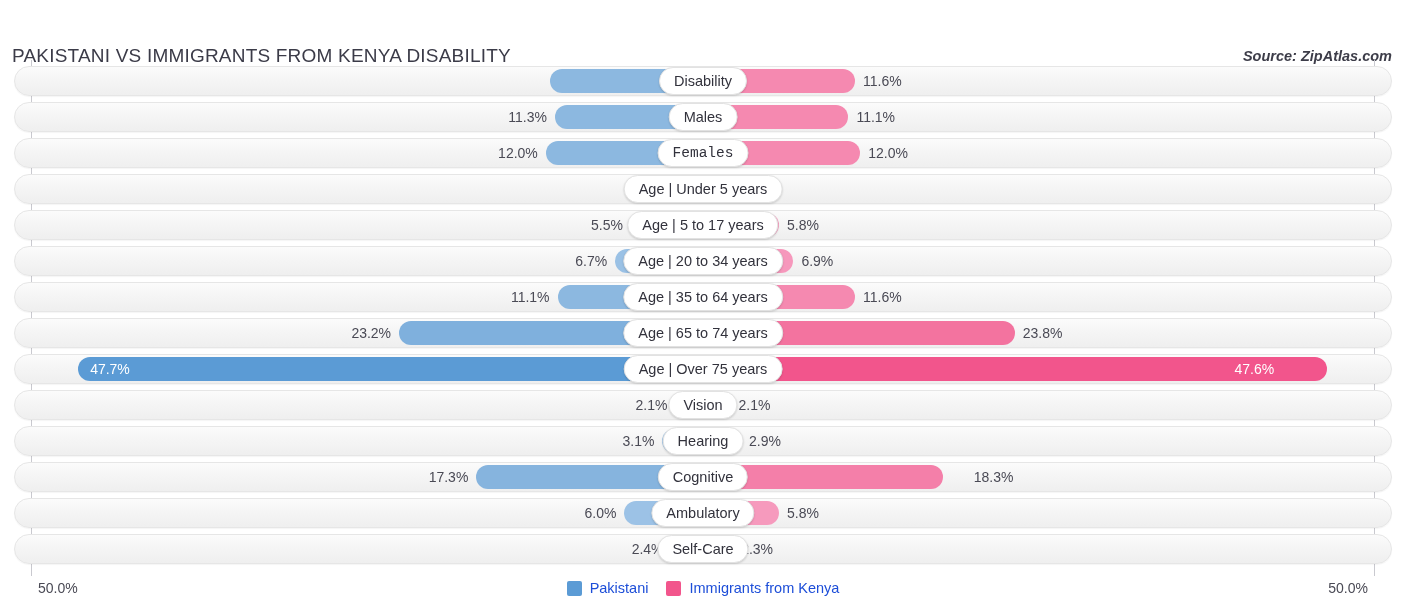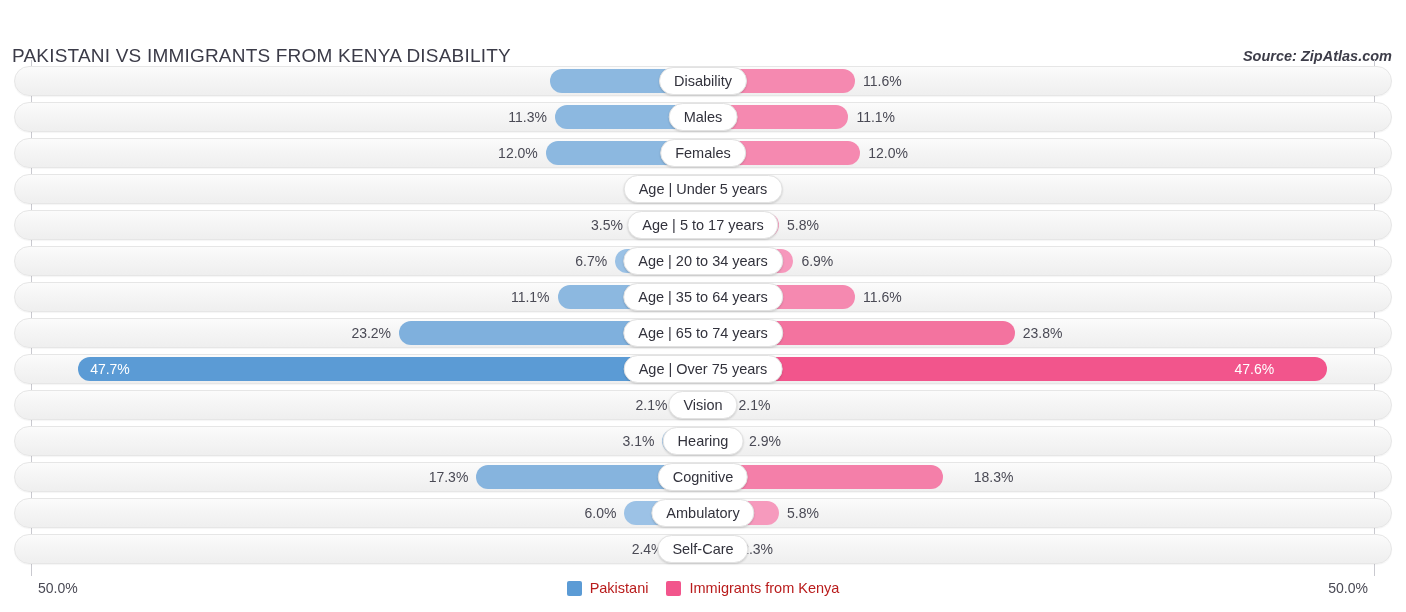--- a/index.html
+++ b/index.html
@@ -81,21 +81,21 @@
     position:absolute; top:8px; font-size:14px; color:#4a4a55; white-space:nowrap;
   }
   .tick.l { left:38px; }
   .tick.r { right:38px; }
   .legend {
     position:absolute; left:0; top:8px; width:1406px;
     display:flex; justify-content:center; align-items:center; gap:18px;
   }
   .leg { display:flex; align-items:center; gap:8px; }
   .swatch { width:15px; height:15px; border-radius:2px; display:inline-block; }
-  .leg-label { font-size:14.5px; color:#b91c1c; white-space:nowrap; }
+  .leg-label { font-size:14.5px; color:#1d4ed8; white-space:nowrap; }
 </style>
 </head>
 <body>
 
 <div id="root">
 
   <div class="hdr">
     <div class="title">PAKISTANI VS IMMIGRANTS FROM KENYA DISABILITY</div>
     <div class="source">Source: ZipAtlas.com</div>
   </div>
@@ -124,39 +124,39 @@
             <div class="pill" style="left: 703px;">Males</div>
           </div>
         </div>
         <div class="row">
           <div class="track"></div>
           <div class="barwrap">
             <div class="bar left" style="left: 545.8px; width: 157.2px; background: rgb(140, 184, 224);"></div>
             <div class="bar right" style="left: 703px; width: 157.2px; background: rgb(245, 137, 176);"></div>
             <div class="vlabel l" style="left: 453.8px; width: 84px;">12.0%</div>
             <div class="vlabel r" style="left: 868.2px; width: 84px;">12.0%</div>
-            <div class="pill" style="left: 703px;">Females</div>
+            <div class="pill" style="left: 703px; font-family: Liberation Mono, monospace;">Females</div>
           </div>
         </div>
         <div class="row">
           <div class="track"></div>
           <div class="barwrap">
             <div class="bar left" style="left: 685.97px; width: 17.03px; background: rgb(163, 199, 232);"></div>
             <div class="bar right" style="left: 703px; width: 15.72px; background: rgb(247, 158, 192);"></div>
             <div class="vlabel l" style="left: 593.97px; width: 84px;">1.3%</div>
             <div class="vlabel r" style="left: 726.72px; width: 84px;">1.2%</div>
             <div class="pill" style="left: 703px;">Age | Under 5 years</div>
           </div>
         </div>
         <div class="row">
           <div class="track"></div>
           <div class="barwrap">
             <div class="bar left" style="left: 630.95px; width: 72.05px; background: rgb(157, 195, 230);"></div>
             <div class="bar right" style="left: 703px; width: 75.98px; background: rgb(246, 154, 189);"></div>
-            <div class="vlabel l" style="left: 538.95px; width: 84px;">3.5%</div>
+            <div class="vlabel l" style="left: 538.95px; width: 84px;">5.5%</div>
             <div class="vlabel r" style="left: 786.98px; width: 84px;">5.8%</div>
             <div class="pill" style="left: 703px;">Age | 5 to 17 years</div>
           </div>
         </div>
         <div class="row">
           <div class="track"></div>
           <div class="barwrap">
             <div class="bar left" style="left: 615.23px; width: 87.77px; background: rgb(154, 193, 229);"></div>
             <div class="bar right" style="left: 703px; width: 90.39px; background: rgb(246, 152, 188);"></div>
             <div class="vlabel l" style="left: 523.23px; width: 84px;">6.7%</div>

